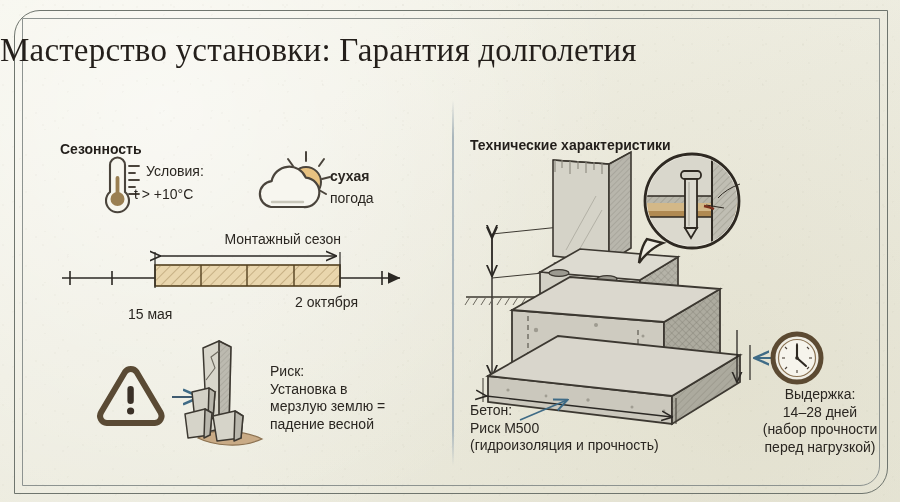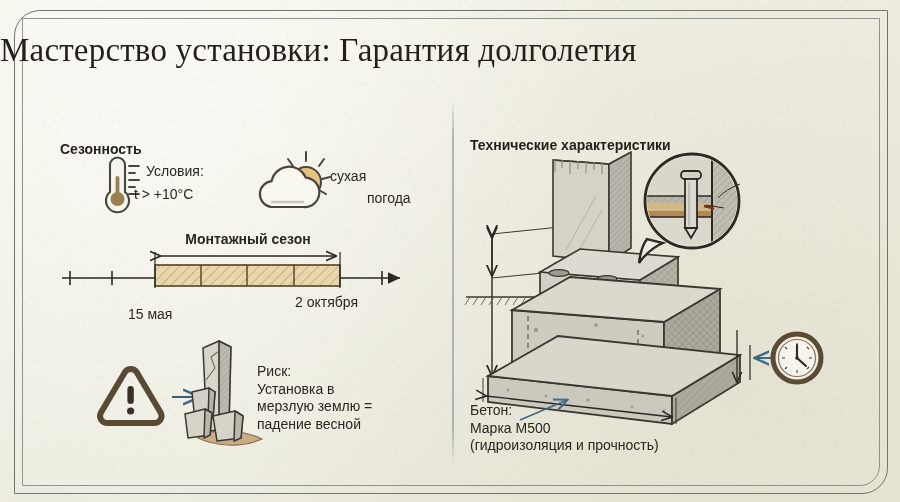--- a/index.html
+++ b/index.html
@@ -317,30 +317,34 @@
       </g>
       <path d="M706,205 l18,3" stroke="#2e2922" stroke-width="1.1"></path>
       <path d="M718,198 q8,-9 22,-14" fill="none" stroke="#2e2922" stroke-width="1"></path>
       <path d="M704,206 q6,1 10,3" fill="none" stroke="#7a2f1c" stroke-width="2.4"></path>
     </g>
   </svg>
 
   <div class="lbl" style="left:146px;top:163px;">Условия:</div>
   <div class="lbl" style="left:134px;top:186px;">t &gt; +10°C</div>
 
-  <div class="lbl" style="left:330px;top:168px;">сухая</div>
-  <div class="lbl" style="left:330px;top:190px;margin-left:37px;">погода</div>
-
-  <div class="lbl" style="left:155px;top:231px;width:186px;text-align:center;font-weight:bold;">Монтажный сезон</div>
+  <div class="lbl" style="left:330px;top:168px;font-weight:bold;">сухая</div>
+  <div class="lbl" style="left:330px;top:190px;">погода</div>
+
+  <div class="lbl" style="left:155px;top:231px;width:186px;text-align:right;">Монтажный сезон</div>
   <div class="lbl" style="left:128px;top:294px;margin-top:12px;">15 мая</div>
   <div class="lbl" style="left:295px;top:294px;">2 октября</div>
 
-  <div class="lbl" style="left:257px;top:363px;">Риск:
+  <div class="lbl" style="left:270px;top:363px;">Риск:
 Установка в
 мерзлую землю =
 падение весной</div>
 
 
   <div class="lbl" style="left:470px;top:402px;">Бетон:
-Марка М500
+Риск М500
 (гидроизоляция и прочность)</div>
 
+  <div class="lbl" style="left:744px;top:386px;width:152px;text-align:center;">Выдержка:
+14–28 дней
+(набор прочности
+перед нагрузкой)</div>
 </div>
 
 </body></html>

